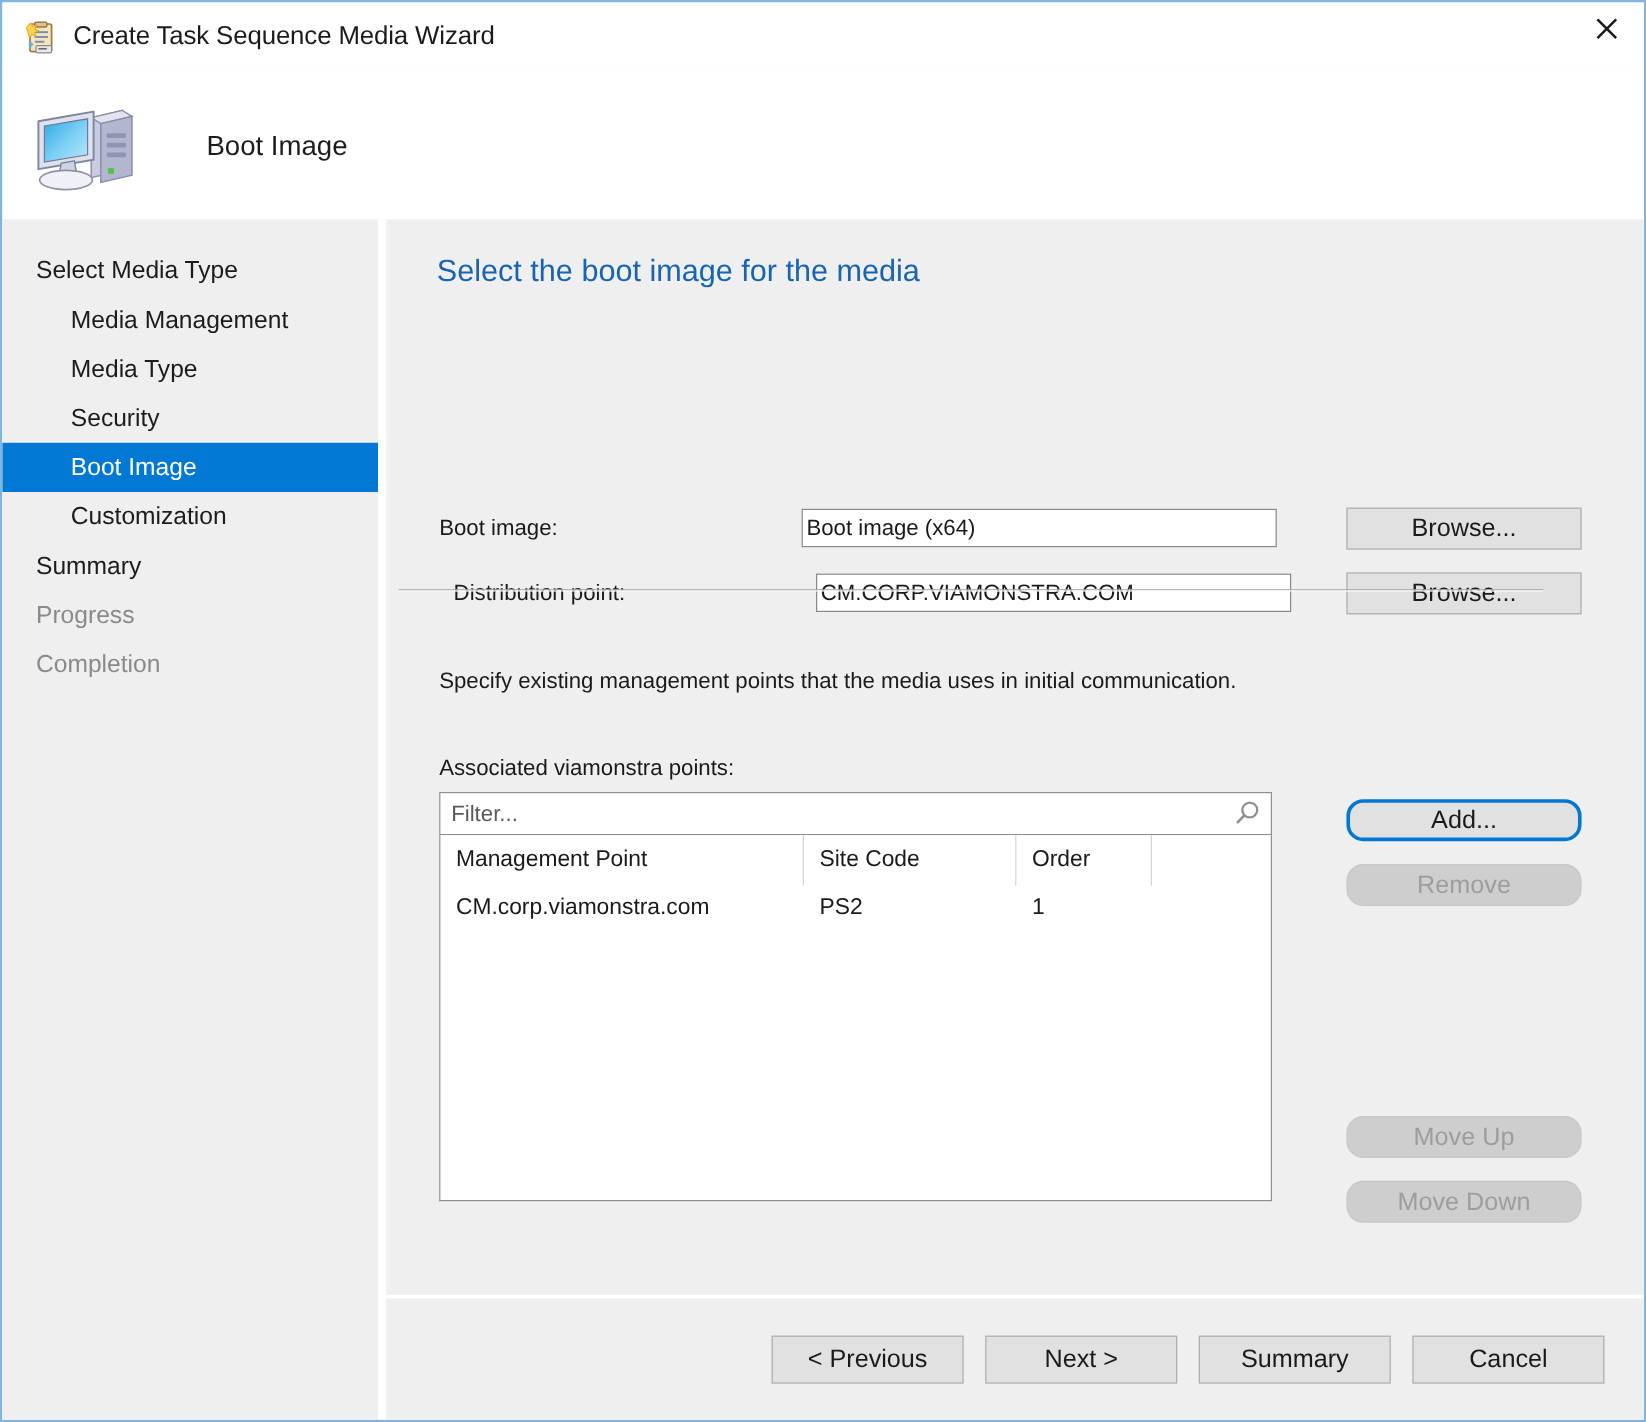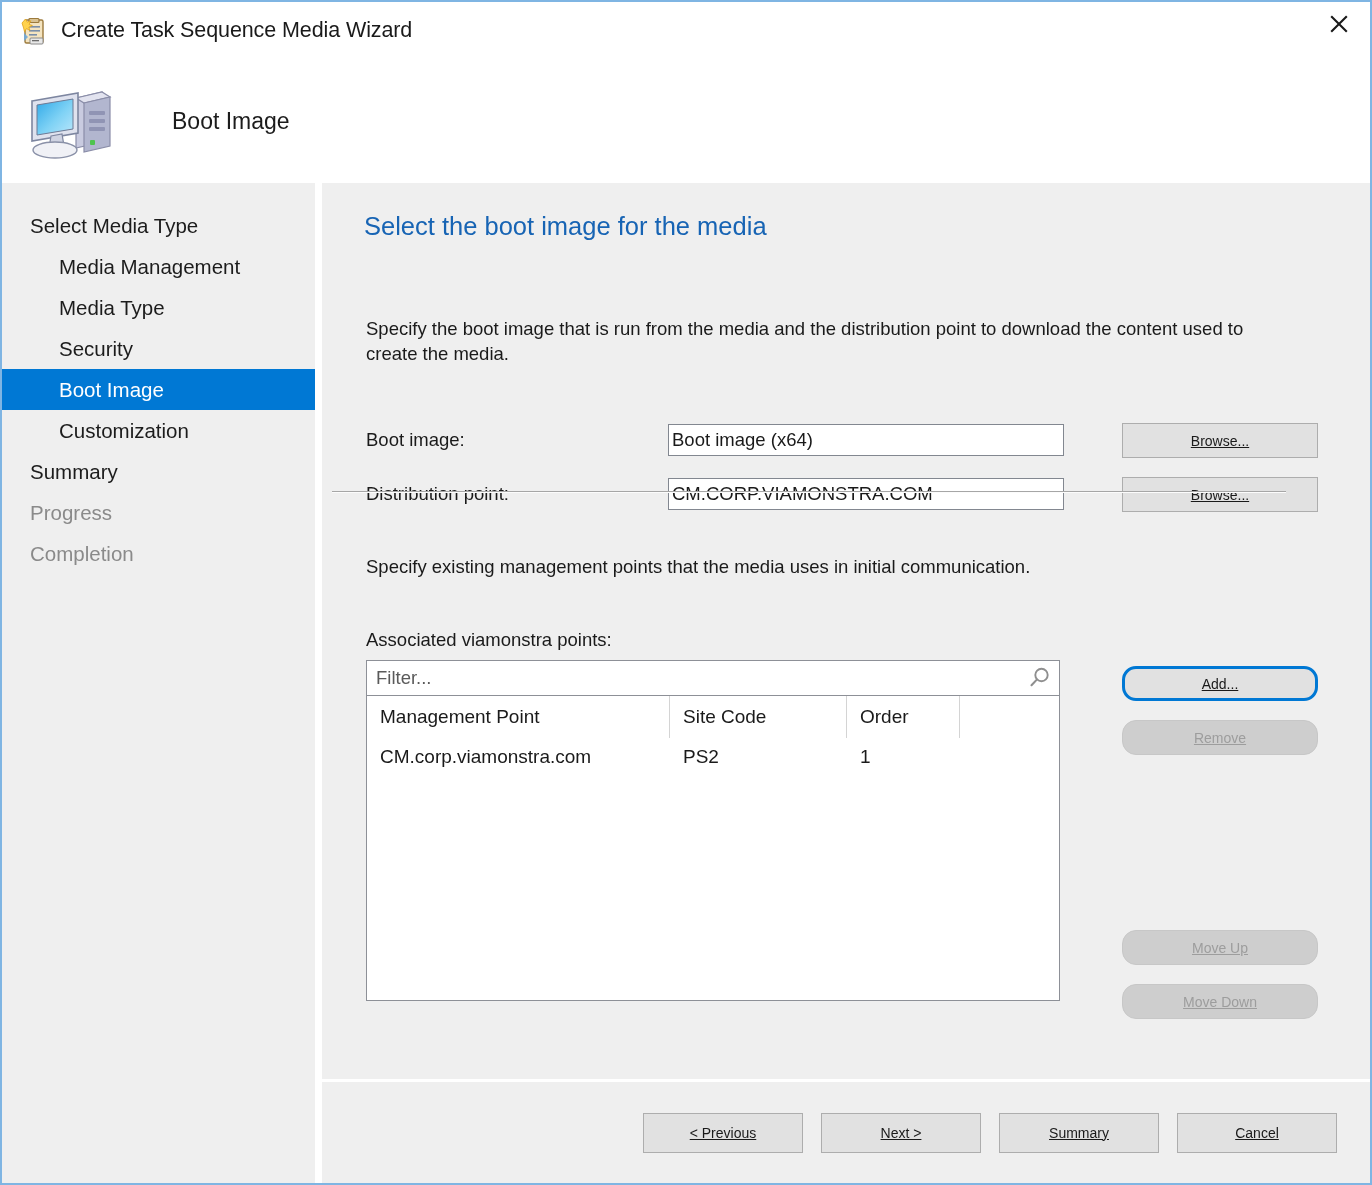--- a/index.html
+++ b/index.html
@@ -159,29 +159,28 @@
     font-size: 18.5px;
     color: #1a1a1a;
     padding: 0 3px;
     display: flex;
     align-items: center;
     font-family: "Liberation Sans", sans-serif;
   }
   .btn {
     background: #e1e1e1;
     border: 1px solid #adadad;
-    font-size: 14px;
+    font-size: 21px;
     color: #1a1a1a;
     font-family: "Liberation Sans", sans-serif;
     display: flex;
     align-items: center;
     justify-content: center;
     cursor: default;
     white-space: nowrap;
-    text-decoration: underline;
   }
   .btn.disabled {
     color: #9d9d9d;
     background: #cecece;
     border-color: #c7c7c7;
   }
   .btn.focused {
     border: 3px solid #0078d4;
   }
 
@@ -379,29 +378,28 @@
         <div class="nav-item level0 disabled">
           <span>Completion</span>
         </div>
       </div>
     <div id="sidebar-gap"></div>
 
     <div id="content-wrap">
       <div id="content">
 
         <div id="page-heading">Select the boot image for the media</div>
-        <div id="page-desc">Specify the boot image that is run from the media and the distribution point to download the content used to create the media.</div>
 
         <div class="field-row" style="left:44px; top:241px;">
           <div class="field-label" style="width:302px;">Boot image:</div>
           <div class="txtbox" style="width:396px;">Boot image (x64)</div>
         </div>
         <div class="btn" style="position:absolute; left:800px; top:240px; width:196px; height:35px;">Browse...</div>
 
-        <div class="field-row" style="left:44px; top:295px;">
+        <div class="field-row" style="left:56px; top:295px;">
           <div class="field-label" style="width:302px;">Distribution point:</div>
           <div class="txtbox" style="width:396px;">CM.CORP.VIAMONSTRA.COM</div>
         </div>
         <div class="btn" style="position:absolute; left:800px; top:294px; width:196px; height:35px;">Browse...</div>
 
         <div id="hrule"></div>
 
         <div id="mp-desc">Specify existing management points that the media uses in initial communication.</div>
         <div id="mp-label">Associated viamonstra points:</div>
 

